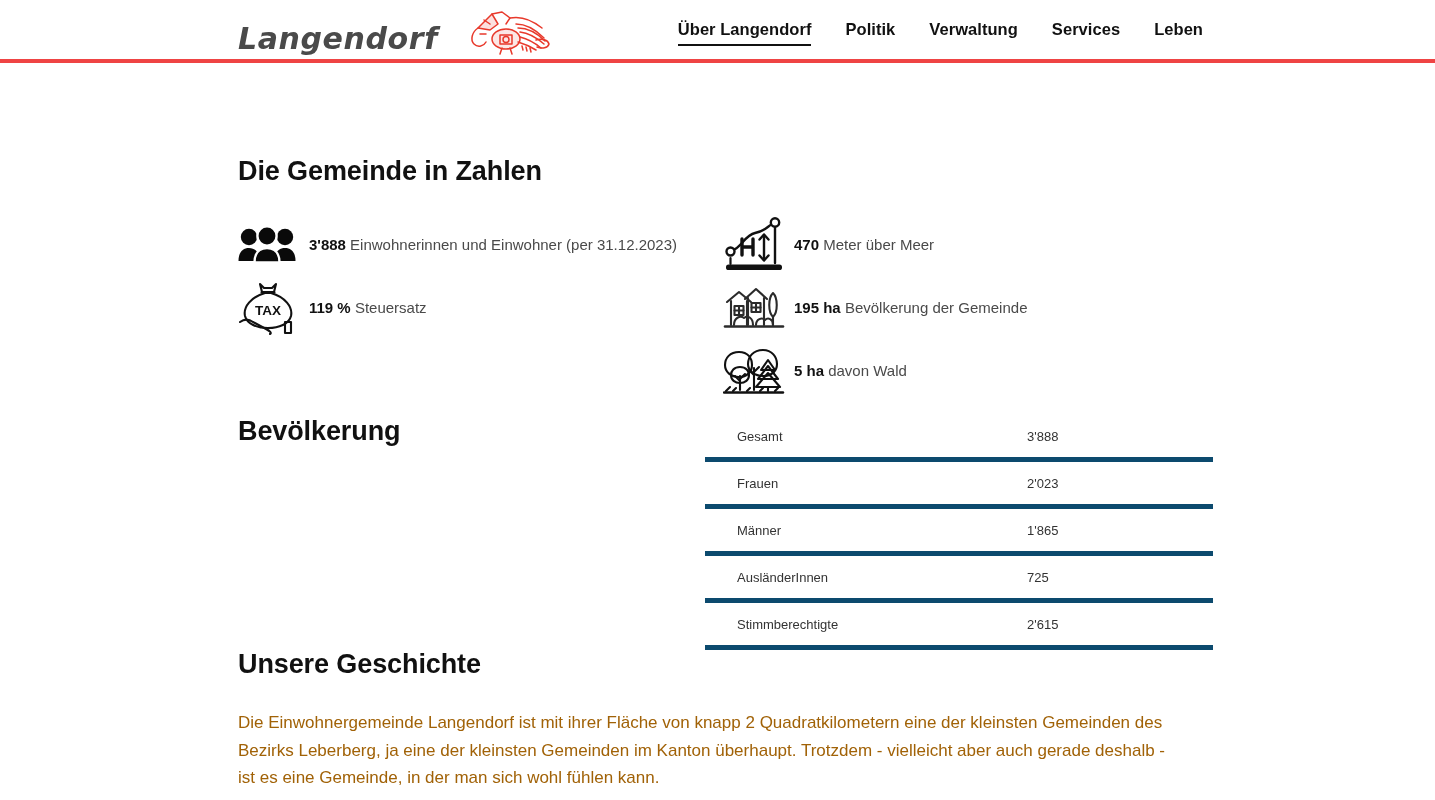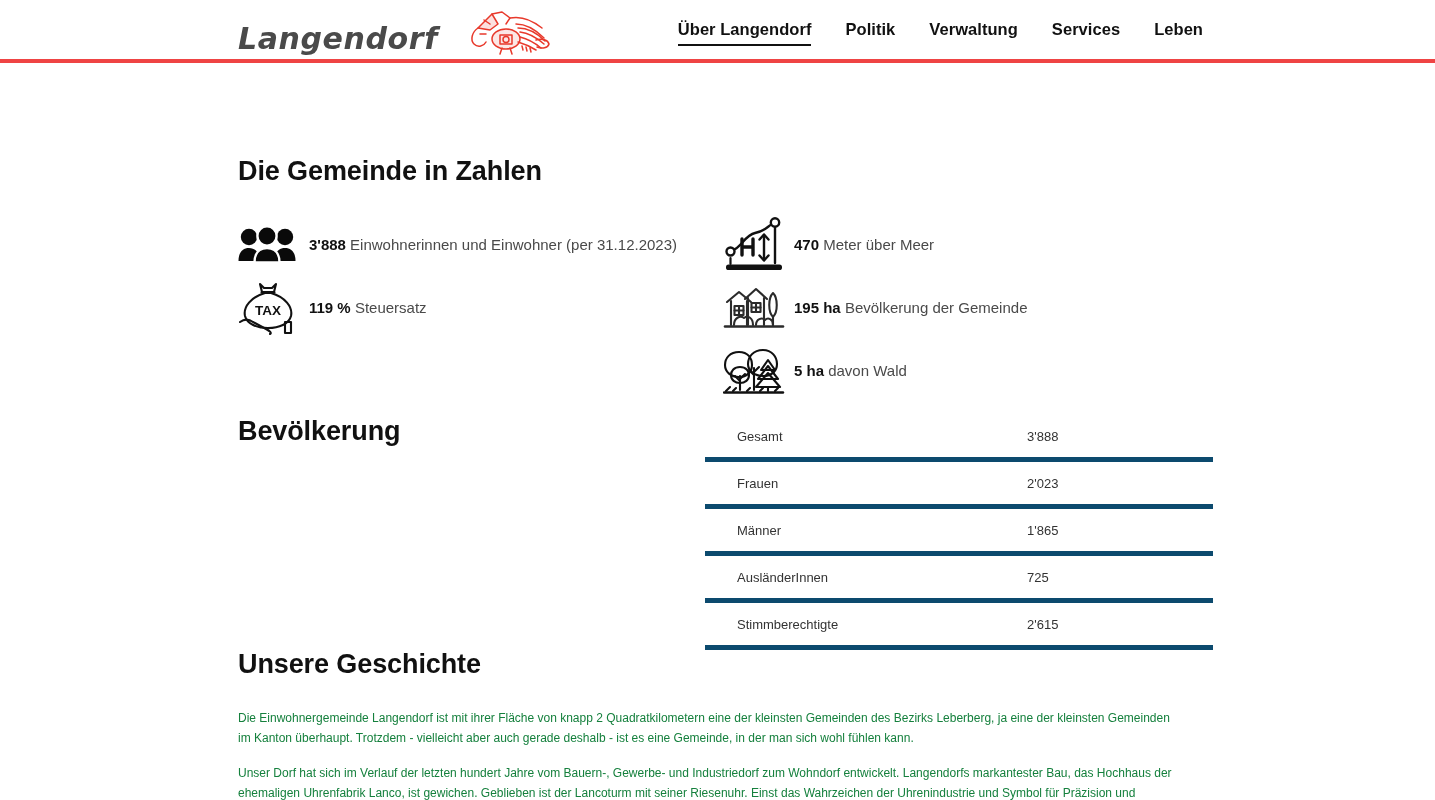--- a/index.html
+++ b/index.html
@@ -151,23 +151,23 @@
     vertical-align: middle;
   }
   .pop-table td.pop-label { padding-left: 32px; width: 322px; }
   .pop-table td.pop-value { padding-left: 0px; }
 
   
   #section-geschichte { top: 585px; }
 
   .history-body { margin-top: 29px; }
   .history-body p {
-    font-size: 12px;
+    font-size: 17px;
     line-height: 1.62;
-    color: #15803d;
+    color: #a16207;
     margin-bottom: 16px;
     width: 945px;
   }
   .history-body p:last-child { margin-bottom: 0; }
 
   svg { display: block; }
 </style>
 </head>
 <body>
 

